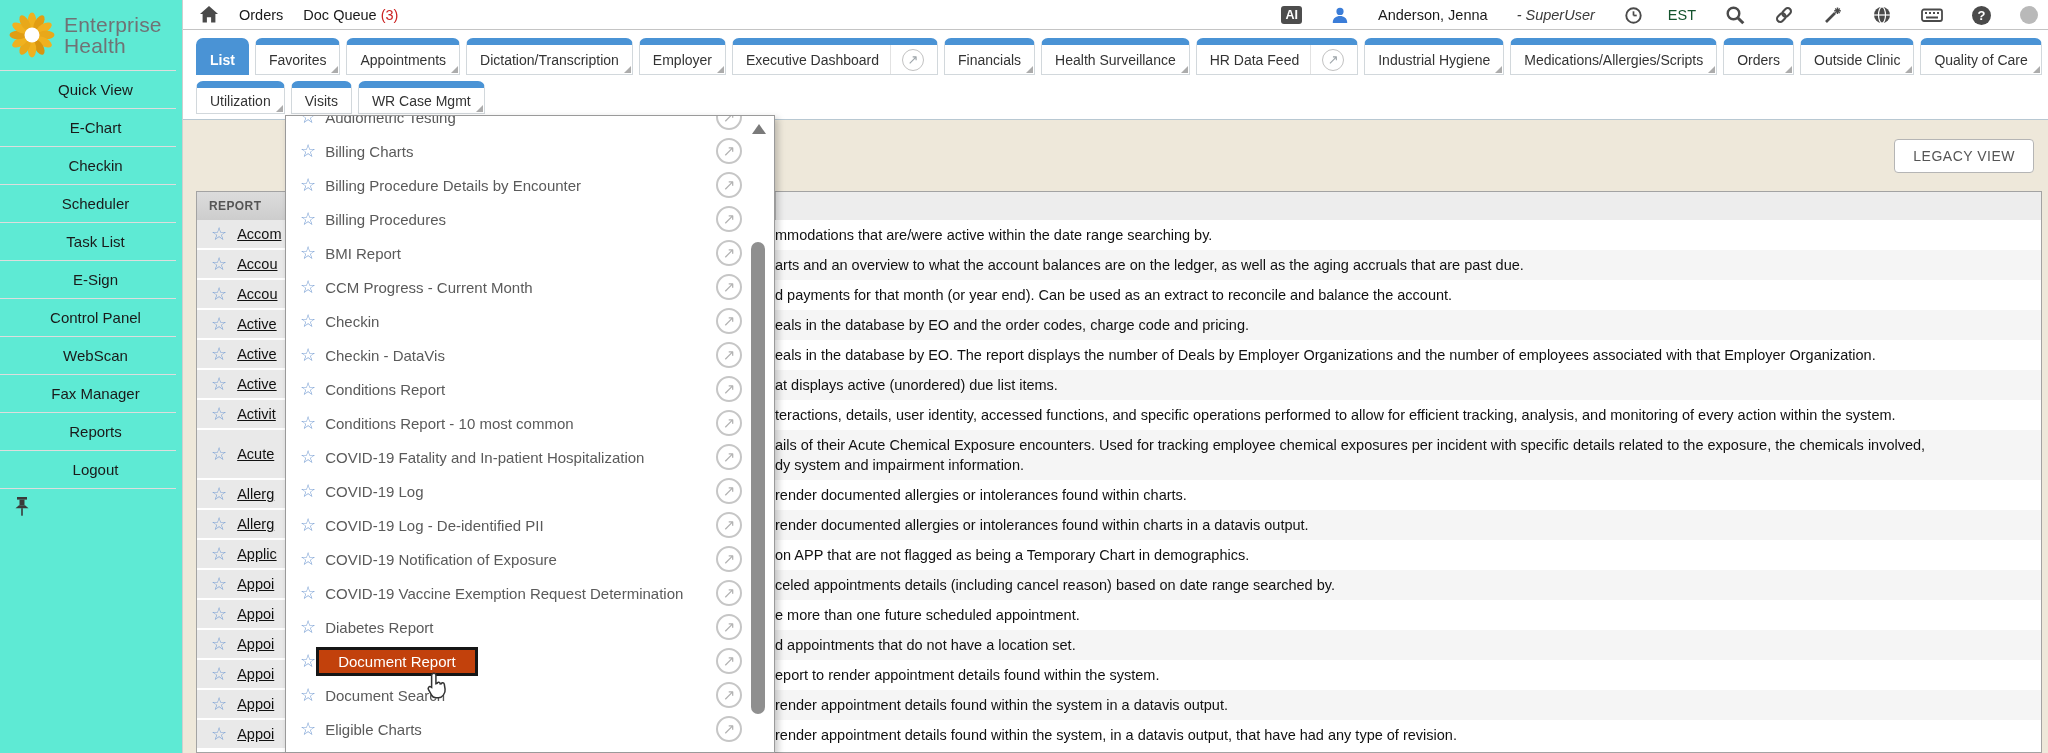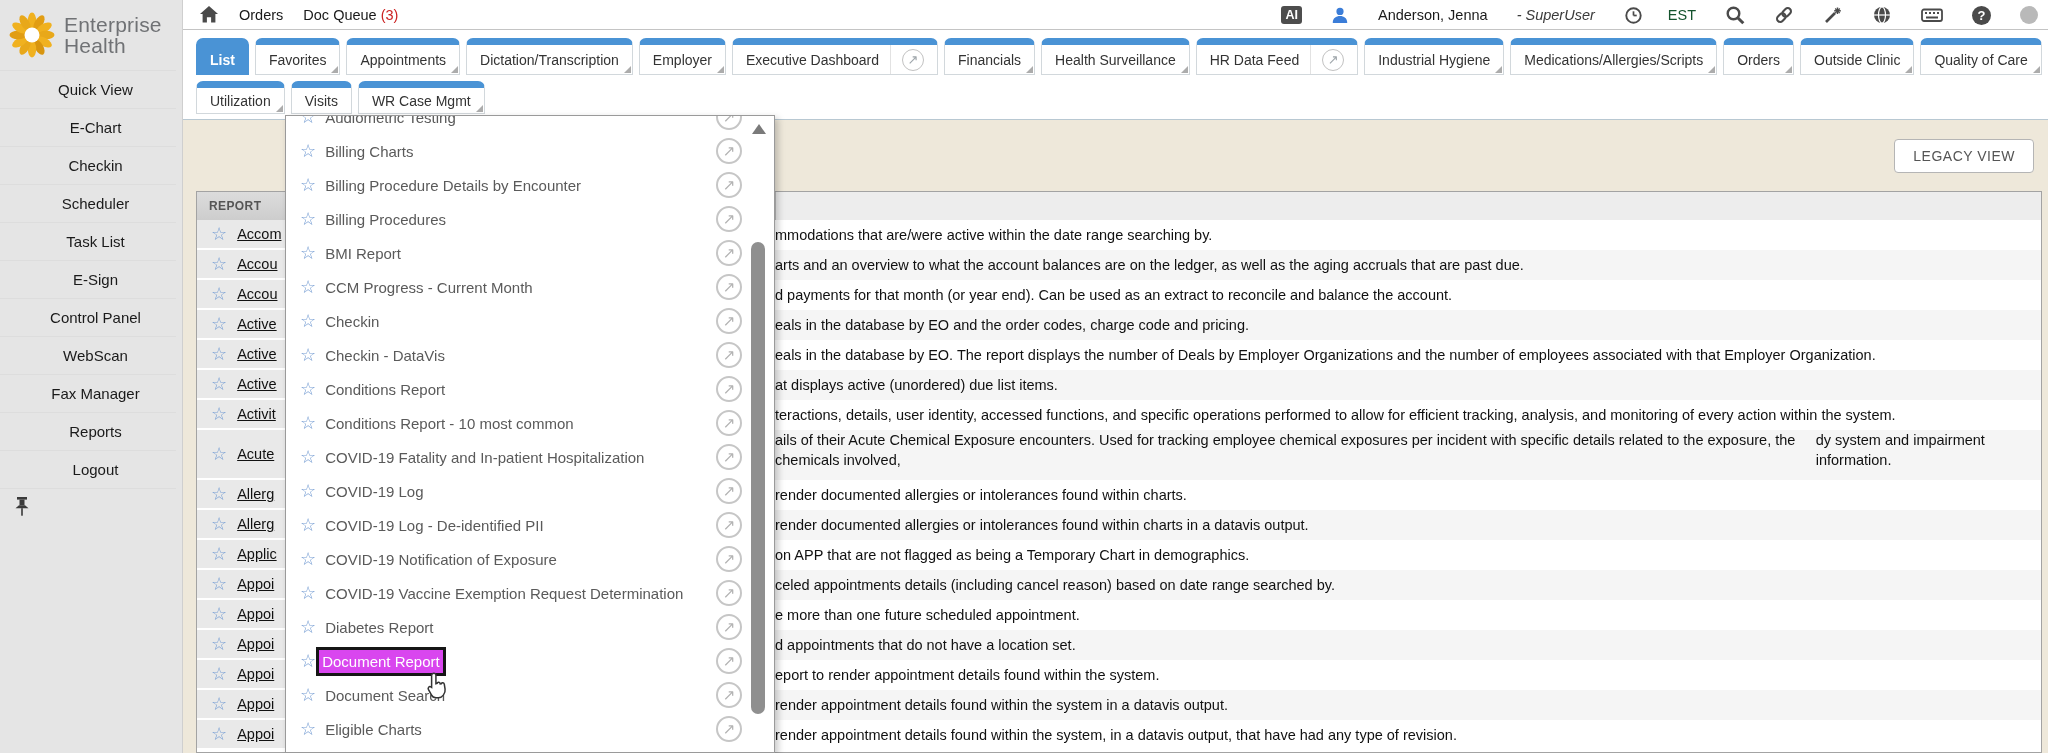--- a/index.html
+++ b/index.html
@@ -2,21 +2,21 @@
 <html><head>
 <meta charset="utf-8">
 <style>
   * { margin:0; padding:0; box-sizing:border-box; }
   html,body { background:#888; }
   .stage {
     position:relative; width:2048px; height:753px; overflow:hidden;
     background:#fff; font-family:"Liberation Sans", sans-serif; color:#222;
   }
   
-  .sidebar { position:absolute; left:0; top:0; width:183px; height:753px; background:#e5e5e5; border-right:1px solid #cfcfcf; z-index:4; }
+  .sidebar { position:absolute; left:0; top:0; width:183px; height:753px; background:#5eead4; border-right:1px solid #cfcfcf; z-index:4; }
   .logo { position:absolute; left:8px; top:8px; display:flex; align-items:center; gap:8px; height:54px; }
   .logo-text { font-size:21px; line-height:21px; color:#707275; letter-spacing:.2px; }
   .side-items { position:absolute; top:70px; left:0; right:6px; border-top:1px solid #ddd;text-align:center; }
   .side-item { height:38px; line-height:38px; padding-left:15px; font-size:15px; color:#1a1a1a; border-bottom:1px solid #ddd; cursor:pointer; }
   .pin-row { height:36px; display:flex; align-items:center; padding-left:13px; }
   
   .topbar { position:absolute; left:183px; right:0; top:0; height:30px; background:#fff; border-bottom:1px solid #c4c4c4; display:flex; align-items:center; z-index:3; }
   .topbar-left { display:flex; align-items:center; gap:20px; padding-left:16px; font-size:14.5px; }
   .top-link { color:#1a1a1a; cursor:pointer; }
   .red { color:#c22; }
@@ -40,30 +40,30 @@
   .content { position:absolute; left:183px; top:119px; right:0; bottom:0; background:#eee8da; border-top:1px solid #b8c8d2; z-index:1; }
   .legacy-btn { position:absolute; top:19px; right:14px; height:34px; padding:0 18px; background:#fff; border:1px solid #b5b5b5; border-radius:4px; font-size:14px; font-weight:normal; letter-spacing:.5px; color:#555; cursor:pointer; font-family:"Liberation Sans", sans-serif; }
   .rpt-table { position:absolute; left:13px; top:71px; right:6px; bottom:0; background:#fff; border:1px solid #a3a3a3; overflow:hidden; }
   .thead { display:flex; height:28px; }
   .th-l { width:578px; background:linear-gradient(#dcdcdc,#cdcdcd); font-size:12px; font-weight:bold; letter-spacing:.4px; color:#555; line-height:28px; padding-left:12px; }
   .th-r { flex:1; background:#ededed; border-left:1px solid #bdbdbd; }
   .trow { display:flex; height:30px; }
   .trow.tall { height:50px; }
   .cell-l { width:578px; background:#e9e9e9; border-bottom:2px solid #fff; display:flex; align-items:center; gap:10px; padding-left:14px; overflow:hidden; }
   .cell-r { flex:1; display:flex; align-items:center; padding-left:0; font-size:14.5px; color:#111; overflow:hidden; }
-  .trow.tall .cell-r { justify-content:center; align-items:flex-start; line-height:20px; }
+  .trow.tall .cell-r { flex-direction:column; justify-content:center; align-items:flex-start; line-height:20px; }
   .trow:nth-child(even) .cell-r { background:#f5f5f5; }
   .star { color:#7aa0d4; font-size:18px; line-height:1; flex:0 0 auto; }
   .rlink { font-size:14.5px; color:#111; text-decoration:underline; white-space:nowrap; cursor:pointer; }
   
   .dropdown { position:absolute; left:285px; top:115px; width:490px; bottom:0; background:#fff; border:1px solid #9a9a9a; box-shadow:3px 3px 7px rgba(0,0,0,.22); z-index:10; overflow:hidden; }
   .ditem { position:relative; height:34px; display:flex; align-items:center; gap:9px; padding-left:14px; cursor:pointer; }
   .ditem.clipped { margin-top:-16px; }
   .dlabel { font-size:15px; color:#5a5a5a; }
-  .dlabel.hl { background:#d946ef; border:3px solid #161616; color:#fff; padding:3px 3px; margin-left:-9px; }
+  .dlabel.hl { background:#c2410c; border:3px solid #161616; color:#fff; padding:3px 19px; margin-left:-9px; }
   .go { position:absolute; left:430px; top:4px; width:26px; height:26px; border:2px solid #c6c6c6; border-radius:50%; color:#b3b3b3; font-size:15px; display:flex; align-items:center; justify-content:center; cursor:pointer; }
   .sb-up { position:absolute; left:466px; top:8px; width:0; height:0; border-left:7px solid transparent; border-right:7px solid transparent; border-bottom:10px solid #7a7a7a; cursor:pointer; }
   .sb-thumb { position:absolute; left:465px; width:14px; top:126px; height:472px; background:#8f8f8f; border-radius:7px; cursor:pointer; }
   .cursor { position:absolute; left:425px; top:672px; z-index:11; }
   svg { display:block; }
 </style>
 </head>
 <body>
 
 <div class="stage">

